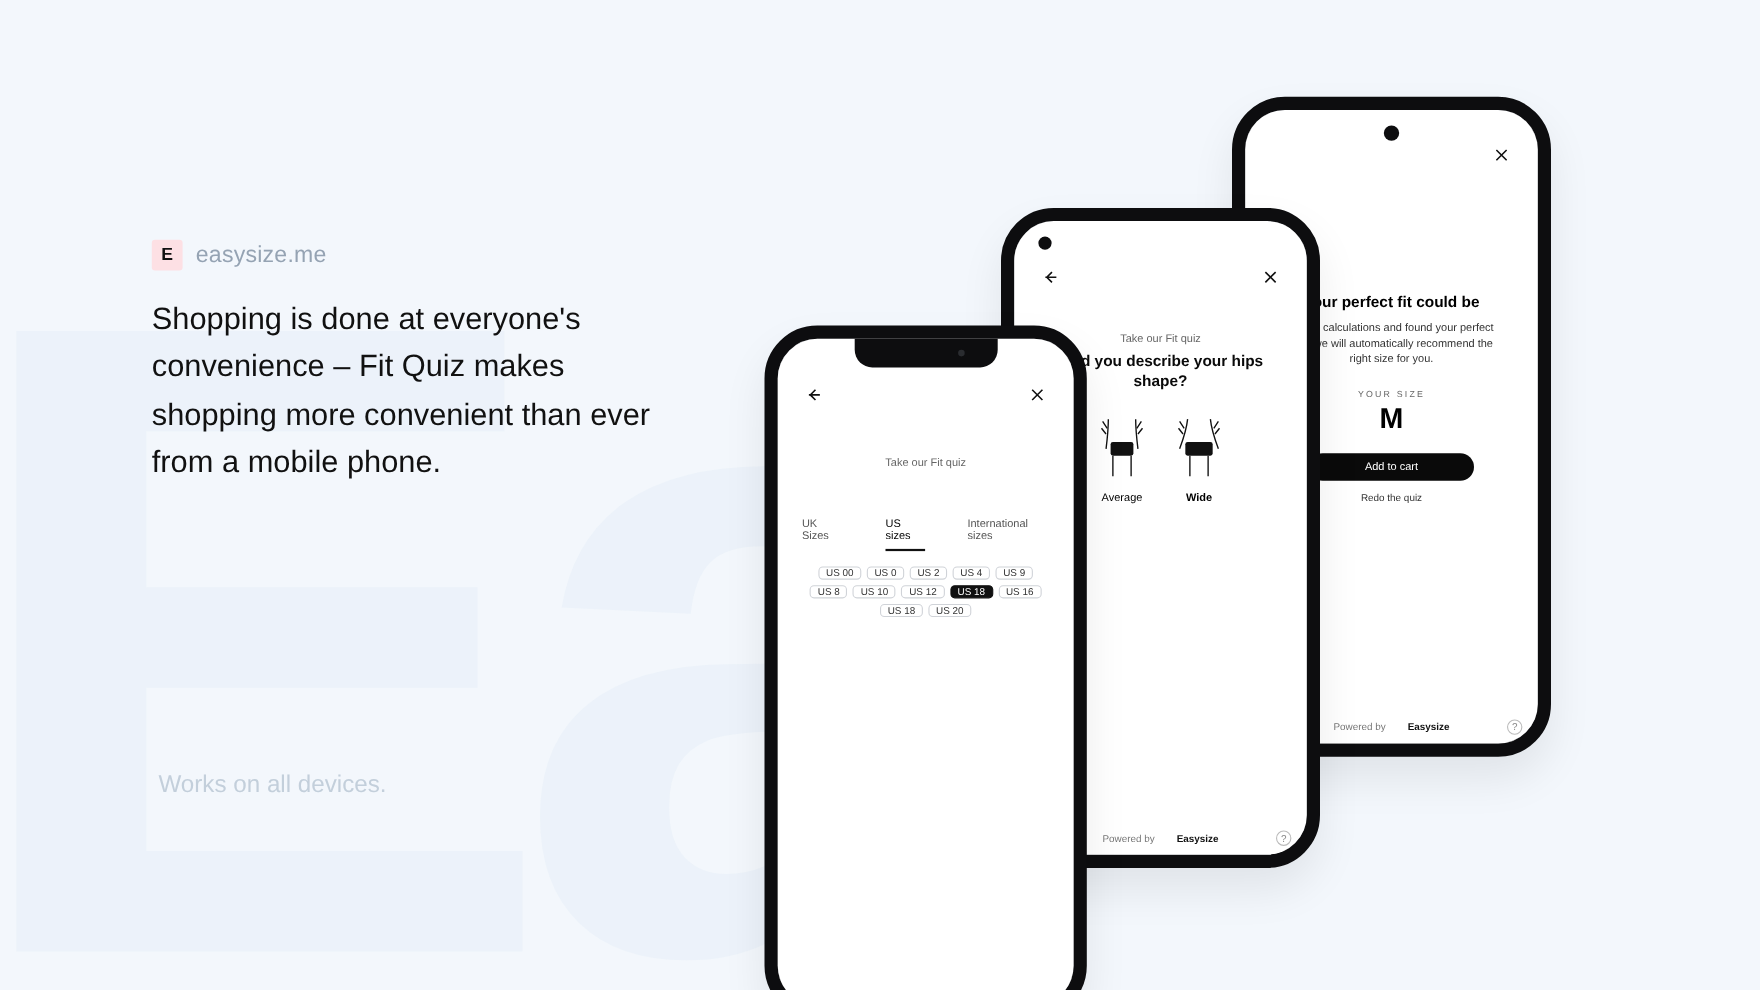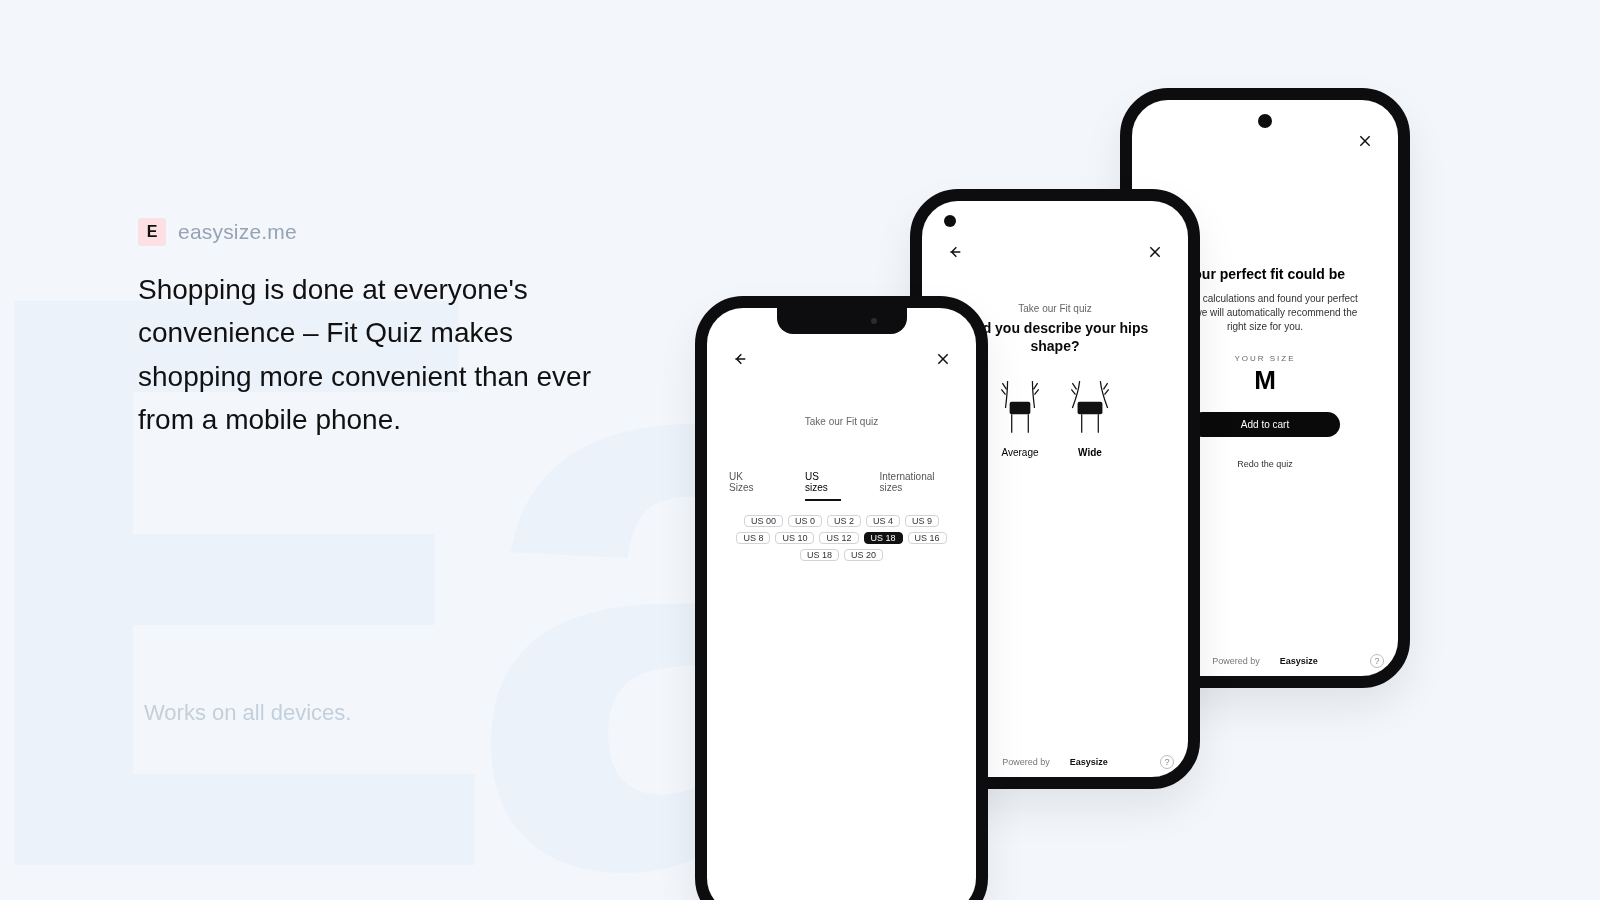--- a/index.html
+++ b/index.html
@@ -55,21 +55,21 @@
   .hip-lbl { font-size: 10px; }
   .hip-lbl.bold { font-weight: 700; }
   .hip-svg { width: 42px; height: 58px; }
 
   .p3 .screen { padding-top: 30px; }
   .p3 .row-top { justify-content: flex-end; }
   .p3 .title { text-align: center; font-size: 14px; font-weight: 800; margin-top: 114px; }
   .p3 .desc { text-align: center; font-size: 10px; color: #333; margin-top: 10px; line-height: 1.4; padding: 0 12px; }
   .p3 .ys-label { text-align: center; font-size: 8px; letter-spacing: 2px; color: #666; margin-top: 20px; }
   .p3 .ys-value { text-align: center; font-size: 26px; font-weight: 800; margin-top: 2px; }
-  .p3 .add-cart { margin: 16px auto 12px; width: 150px; background: #0a0a0a; color: #fff; font-size: 10px; text-align: center; padding: 7px 0; border-radius: 14px; cursor: pointer; }
+  .p3 .add-cart { margin: 16px auto 0; width: 150px; background: #0a0a0a; color: #fff; font-size: 10px; text-align: center; padding: 7px 0; border-radius: 14px; cursor: pointer; }
   .p3 .redo { text-align: center; font-size: 9px; color: #333; margin-top: 10px; cursor: pointer; }
 
   .powered { position: absolute; bottom: 10px; left: 0; right: 0; display: flex; align-items: center; justify-content: center; gap: 20px; font-size: 9px; color: #777; }
   .powered b { color: #111; }
   .help-dot { position: absolute; bottom: 8px; right: 14px; width: 14px; height: 14px; border: 1px solid #bbb; border-radius: 50%; font-size: 9px; color: #888; display: flex; align-items: center; justify-content: center; cursor: pointer; }
 </style>
 </head>
 <body>
 
 <div class="stage">

